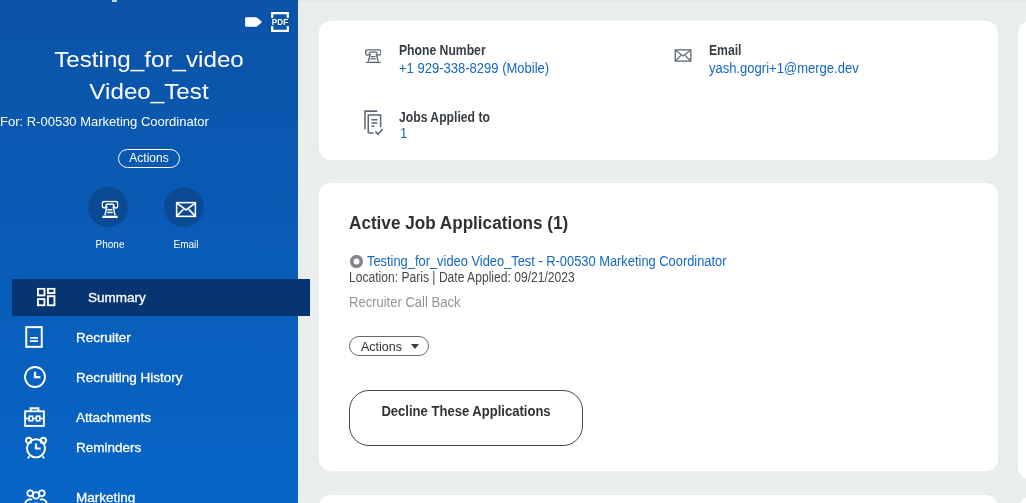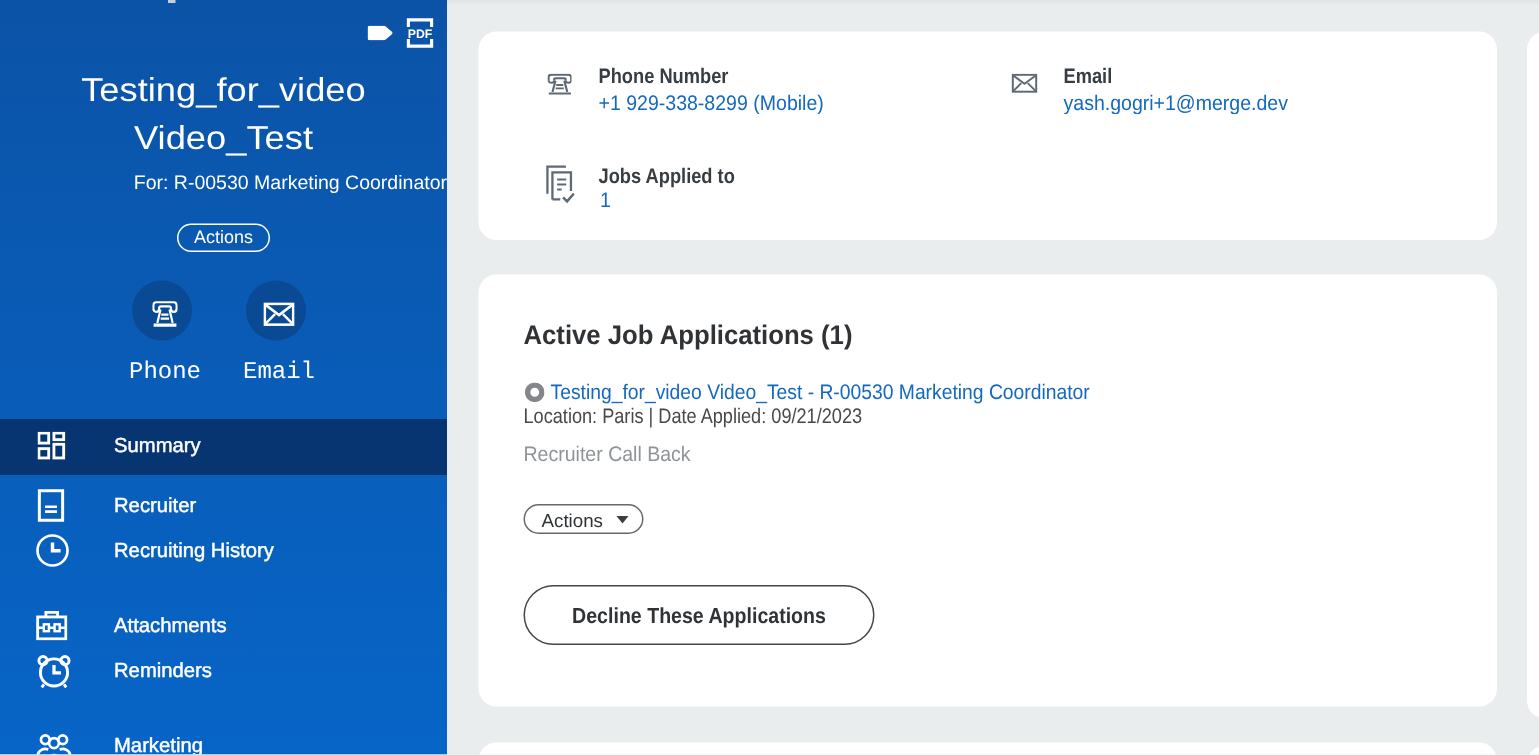--- a/index.html
+++ b/index.html
@@ -4,31 +4,31 @@
 <style>
   * { margin:0; padding:0; box-sizing:border-box; }
   html,body { width:1026px; height:503px; overflow:hidden; }
   body { font-family:"Liberation Sans", sans-serif; background:#e9edee; position:relative; }
   .abs { position:absolute; }
   
   #sidebar { position:absolute; left:0; top:0; width:298px; height:503px;
     background:linear-gradient(180deg,#0b53a7 0%,#0765c7 100%); }
   #title { position:absolute; left:0; top:44px; width:298px; text-align:center; color:#fff;
     font-size:22px; line-height:32px; font-weight:400; transform:scaleX(1.1); }
-  #subtitle { position:absolute; left:0; top:114px; width:298px; text-align:right; color:#fff;
+  #subtitle { position:absolute; left:0; top:114px; width:298px; text-align:left; color:#fff;
     font-size:13px; }
   #actions1 { position:absolute; left:118px; top:149px; width:62px; height:19px;
     border:1px solid #fff; border-radius:10px; color:#fff; font-size:12px; line-height:17px;
     text-align:center; }
   .cbtn { position:absolute; width:40px; height:40px; border-radius:50%; background:#0a4a94;
     display:flex; align-items:center; justify-content:center; }
-  .clabel { position:absolute; color:#fff; font-size:16px; text-align:center; width:80px;font-family:Liberation Mono, monospace; }
+  .clabel { position:absolute; color:#fff; font-size:10px; text-align:center; width:80px; }
   
   .nav { position:absolute; left:0; width:298px; height:40px; color:#fff; }
-  .nav.sel { background:linear-gradient(180deg, rgba(0,0,0,0) 2px, #073572 2px, #073572 39.5px, rgba(0,0,0,0) 39.5px); }
+  .nav.sel { background:linear-gradient(180deg, rgba(0,0,0,0) 2px, #073572 2px, #073572 39.5px, rgba(0,0,0,0) 39.5px);margin-left:12px; }
   .nav svg { position:absolute; left:24px; top:50%; transform:translateY(-50%); }
   .nav span { position:absolute; left:76px; top:50%; transform:translateY(-50%);
     font-size:13.5px; font-weight:400; -webkit-text-stroke:0.3px #fff; }
   
   .card { position:absolute; background:#fff; border-radius:12px; }
   #card1 { left:319px; top:21px; width:679px; height:138.5px; }
   #card2 { left:319px; top:183px; width:679px; height:288px; }
   #card3 { left:319px; top:495px; width:679px; height:40px; }
   #rcard1 { left:1018px; top:21px; width:30px; height:458px; }
   #rcard2 { left:1018px; top:497px; width:30px; height:30px; }
@@ -36,21 +36,21 @@
   .lnk { position:absolute; font-size:14px; color:#1368bf; line-height:14px; transform:scaleX(0.93); transform-origin:left; }
   #h2 { position:absolute; left:349px; top:213.5px; font-size:18px; font-weight:700; color:#303336; line-height:18px; transform:scaleX(0.952); transform-origin:left; }
   #link2 { position:absolute; left:367px; top:254px; font-size:14px; color:#1368bf; line-height:14px; transform:scaleX(0.919); transform-origin:left; }
   #loc { position:absolute; left:349px; top:269.5px; font-size:14px; color:#46494c; line-height:14px; transform:scaleX(0.864); transform-origin:left; }
   #recr { position:absolute; left:349px; top:295px; font-size:14px; color:#8f9499; line-height:14px; transform:scaleX(0.93); transform-origin:left; }
   #actions2 { position:absolute; left:349px; top:336px; width:80px; height:20px;
     border:1px solid #65696d; border-radius:10px; color:#303336; font-size:12.5px; line-height:18px; }
   #actions2 span { position:absolute; left:11px; top:1px; }
   #actions2 .car { position:absolute; right:9px; top:7px; width:0; height:0;
     border-left:4px solid transparent; border-right:4px solid transparent; border-top:5px solid #3a3e42; }
-  #decline { position:absolute; left:349px; top:390px; width:234px; height:40px;
+  #decline { position:absolute; left:349px; top:390px; width:234px; height:56px;
     border:1.5px solid #43474b; border-radius:20px; color:#303336; font-size:14.5px; font-weight:700;
     text-align:center; line-height:40px; }
   #topshadow { position:absolute; left:298px; top:0; width:728px; height:3px;
     background:linear-gradient(180deg, #dfe3e5, #e9edee); }
 </style>
 </head>
 <body>
   <div id="sidebar"></div>
   <div class="abs" style="left:112px;top:0;width:5px;height:2px;background:#c7ced4"></div>
 
@@ -98,21 +98,21 @@
     </svg>
     <span>Summary</span>
   </div>
   <div class="nav" style="top:317px">
     <svg width="20" height="22" viewBox="0 0 17 21" fill="none" stroke="#fff" stroke-width="1.9">
       <rect x="1.1" y="1.1" width="14.8" height="18.8"></rect>
       <path d="M4.7 11.3 h7.6 M4.7 14.4 h7.6" stroke-width="1.7"></path>
     </svg>
     <span>Recruiter</span>
   </div>
-  <div class="nav" style="top:347px">
+  <div class="nav" style="top:357px">
     <svg width="22" height="22" viewBox="0 0 22 22" fill="none" stroke="#fff" stroke-width="1.8">
       <circle cx="11" cy="11" r="10"></circle>
       <path d="M11 5.7 V11.2 H16.4" stroke-width="2.3"></path>
     </svg>
     <span>Recruiting History</span>
   </div>
   <div class="nav" style="top:397px">
     <svg width="21" height="20" viewBox="0 0 21 20" fill="none" stroke="#fff" stroke-width="1.9">
       <rect x="1.1" y="4.3" width="18.8" height="14.6"></rect>
       <path d="M6.6 4 V1.2 H14.4 V4"></path>

